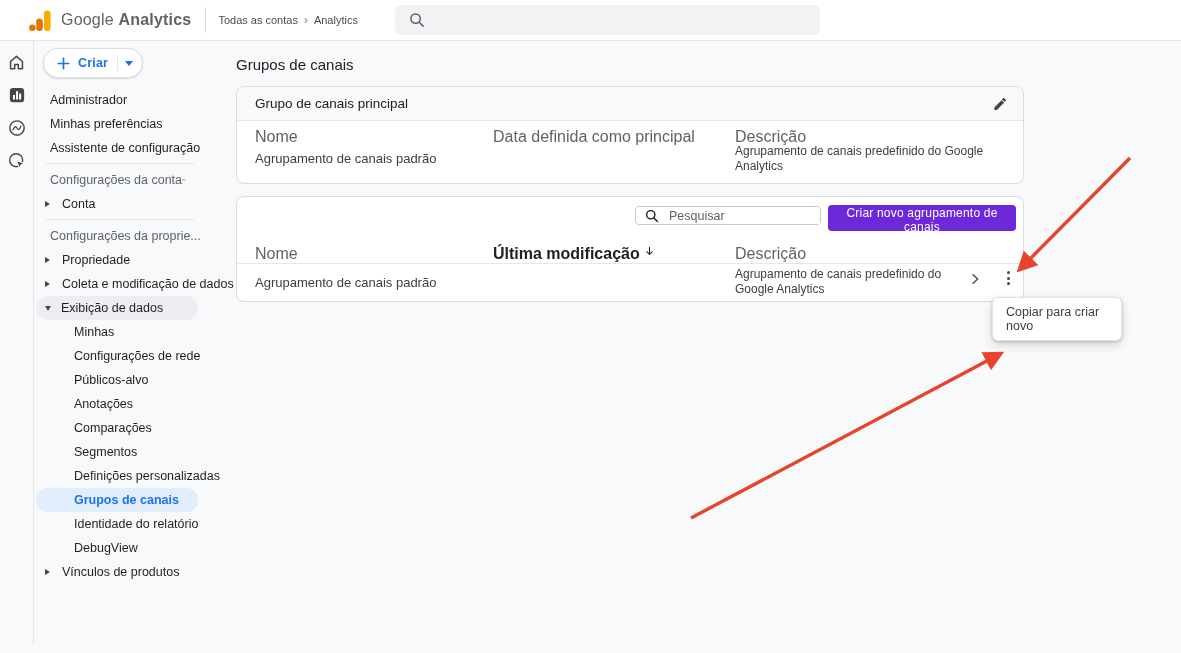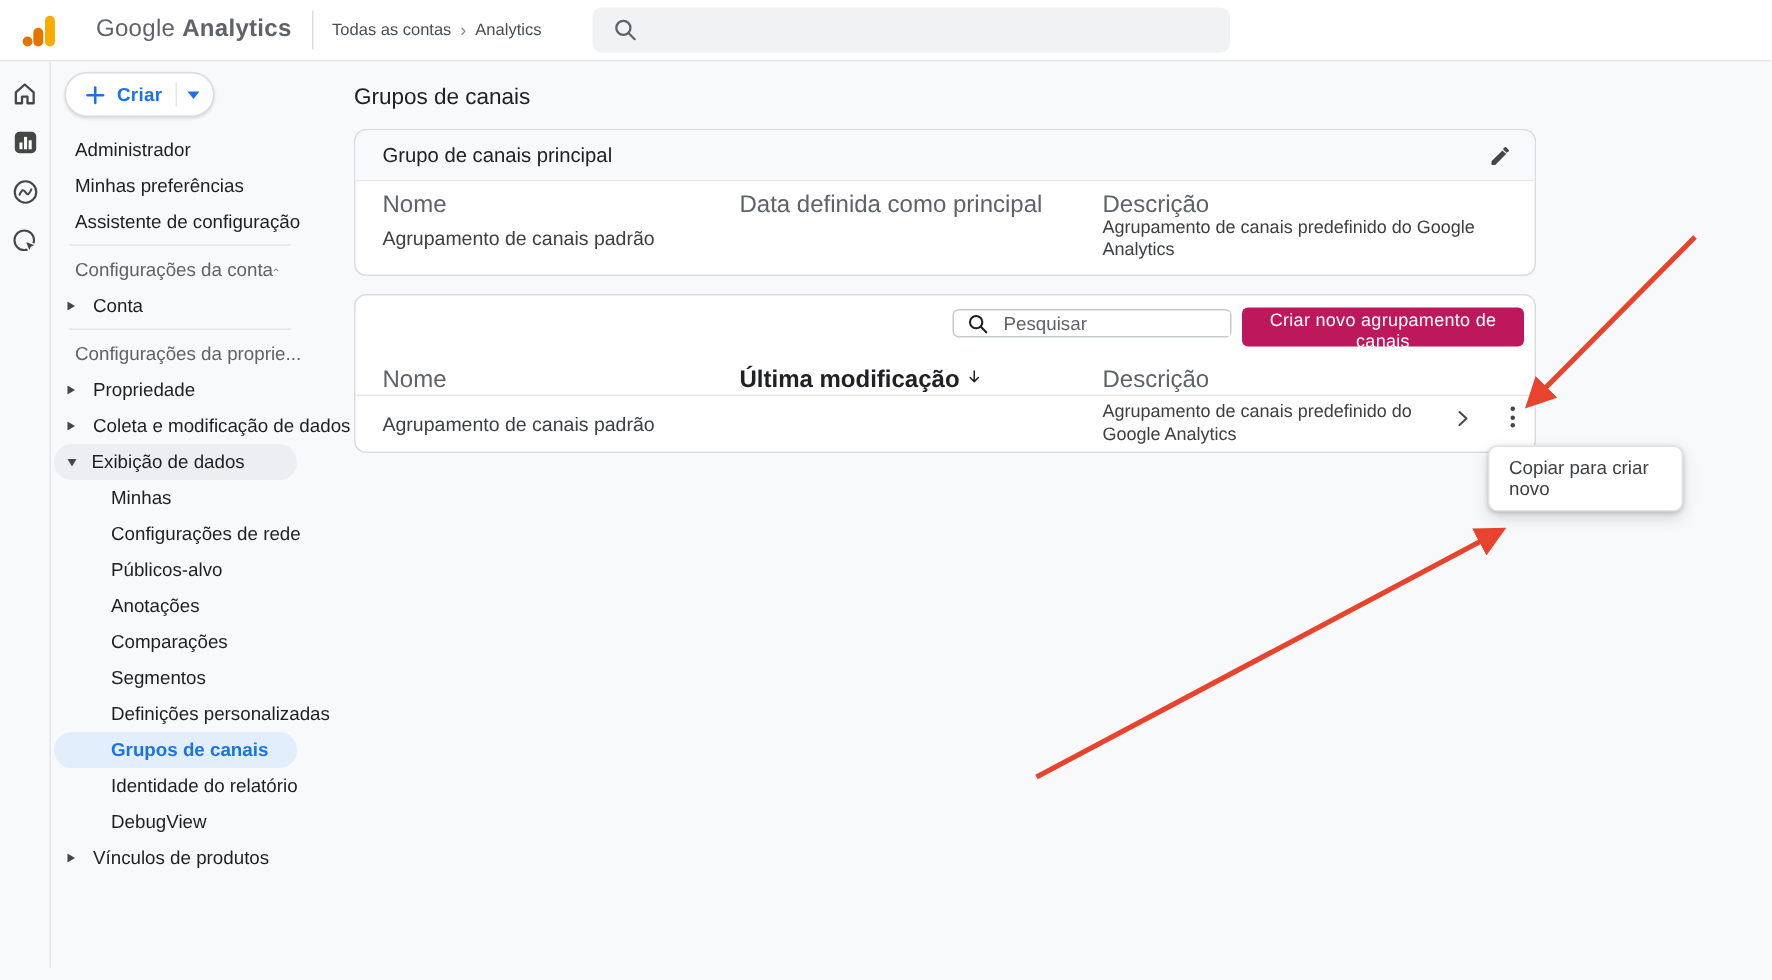--- a/index.html
+++ b/index.html
@@ -5,21 +5,21 @@
   * { box-sizing: border-box; }
   html,body { margin:0; padding:0; }
   body {
     width:1181px; height:653px; position:relative; overflow:hidden;
     background:#f7f9fa; font-family:"Liberation Sans", sans-serif; color:#202124;
   }
 
   
   .topbar { position:absolute; top:0; left:0; width:1181px; height:41px; background:#fff;
             border-bottom:1px solid #e4e6e8; display:flex; align-items:center; z-index:5; }
-  .logo { display:flex; align-items:center; gap:26px; padding-left:14px; }
+  .logo { display:flex; align-items:center; gap:9px; padding-left:28px; }
   .brand { font-size:16px; color:#5f6368; letter-spacing:.2px; white-space:nowrap; }
   .brand .bold { font-weight:bold; }
   .logo-sep { width:1px; height:26px; background:#dadce0; margin:0 12px 0 14px; }
   .breadcrumb { font-size:11px; color:#474d51; display:flex; align-items:center; gap:6px; }
   .breadcrumb .sep { color:#80868b; font-size:12px; line-height:1; }
   .gsearch { position:absolute; left:395px; top:5px; width:425px; height:30px; background:#f0f2f3;
              border-radius:6px; display:flex; align-items:center; padding-left:14px; gap:10px; }
   .gsearch input { border:none; background:transparent; outline:none; flex:1; font-size:13px;
                    color:#202124; font-family:inherit; }
 
@@ -67,21 +67,21 @@
   .c1 { left:18px; } .c2 { left:256px; } .c3 { left:498px; }
   .card1 .row-name { position:absolute; left:18px; top:64px; font-size:13px; color:#3c4043; }
   .card1 .row-desc { position:absolute; left:498px; top:57px; width:272px; font-size:12px; line-height:15px; color:#3c4043; }
 
   .card2 { top:196px; height:106px; }
   .searchbox { position:absolute; left:398px; top:9px; width:186px; height:19px; background:#fff;
                border:1px solid #c6cacd; border-radius:4px; display:flex; align-items:center;
                padding-left:9px; gap:8px; }
   .searchbox input { border:none; outline:none; flex:1; font-size:12.5px; font-family:inherit; color:#202124; min-width:0; }
   input::placeholder { color:#5f6368; }
-  .btn-primary { position:absolute; left:591px; top:8px; width:188px; height:26px; background:#be185d;
+  .btn-primary { position:absolute; left:591px; top:8px; width:188px; height:26px; background:#6d28d9;
                  color:#fff; font-size:12px; border:none; border-radius:4px; cursor:pointer;
                  font-family:inherit; letter-spacing:.2px; }
   .card2 .colhead { top:48px; }
   .colhead.sorted { color:#202124; font-weight:bold; display:flex; align-items:flex-start; gap:4px; }
   .card2 .hline { position:absolute; left:0; right:0; top:66px; height:1px; background:#e4e6e8; }
   .card2 .row-name { position:absolute; left:18px; top:78px; font-size:13px; color:#3c4043; }
   .card2 .row-desc { position:absolute; left:498px; top:70px; width:240px; font-size:12px; line-height:15px; color:#3c4043; }
   .chev-right { position:absolute; left:730px; top:74px; cursor:pointer; }
   .kebab { position:absolute; left:763px; top:73px; width:16px; height:16px; display:flex; flex-direction:column;
            align-items:center; justify-content:center; gap:2.5px; cursor:pointer; }

